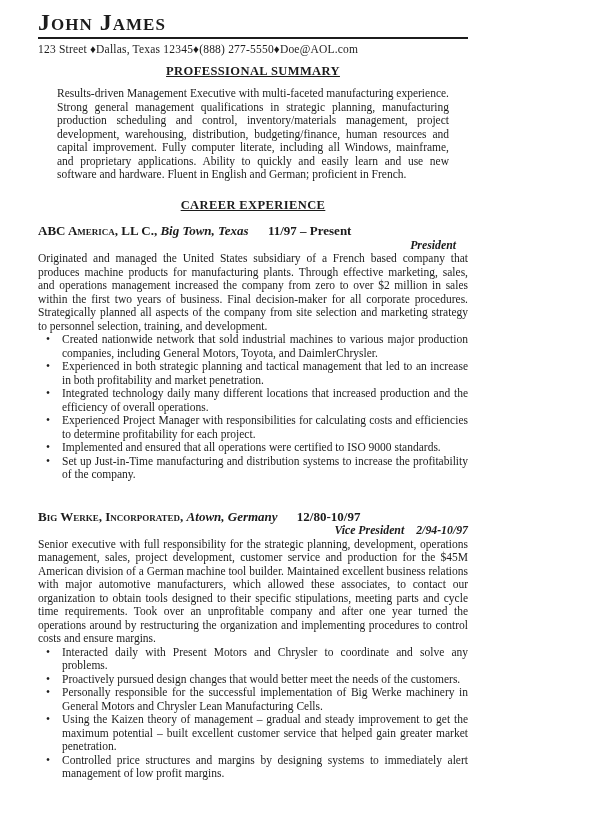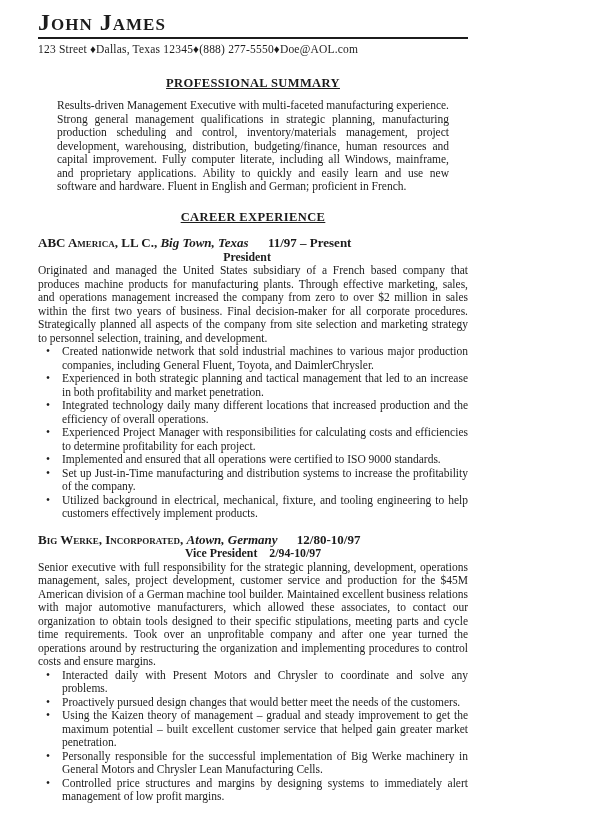--- a/index.html
+++ b/index.html
@@ -39,41 +39,42 @@
     letter-spacing: 0.2px;
   }
   .section-heading {
     margin: 0;
     text-align: center;
     font-size: 12.5px;
     font-weight: bold;
     text-decoration: underline;
     letter-spacing: 0.4px;
   }
-  .summary-heading-wrap { margin-top: 20px; }
+  .summary-heading-wrap { margin-top: 8px; }
   .summary-body {
     margin: 9px 19px 0 19px;
   }
   .experience-heading-wrap { margin-top: 17px; }
   .job { text-align: justify; }
   .job-head {
     margin-top: 12px;
     font-weight: bold;
     font-size: 13px;
     line-height: 14.5px;
     text-align: left;
   }
-  .job-2 .job-head { margin-top: 12px; }
+  .job-2 .job-head { margin-top: 28px; }
   .company-name { font-variant: small-caps; }
   .job-location { font-style: italic; }
   .job-dates { margin-left: 16px; }
   .job-title-line {
     font-weight: bold;
+    font-style: italic;
     font-size: 11.8px;
-    text-align: center;
+    text-align: right;
   }
   .title-dates { margin-left: 12px; margin-top: 17px; }
   .job-description { margin: 0; }
   .bullet-list {
     margin: 0;
     padding: 0;
     list-style: none;
   }
   .bullet-list li {
     position: relative;
@@ -107,42 +108,41 @@
     <div class="job-head">
       <span class="company-name">ABC America, LL C.,</span>
       <span class="job-location">Big Town, Texas</span>
       <span class="job-dates">11/97 – Present</span>
     </div>
     <div class="job-title-line">
       <span>President</span><span class="title-dates"></span>
     </div>
     <p class="job-description">Originated and managed the United States subsidiary of a French based company that produces machine products for manufacturing plants.  Through effective marketing, sales, and operations management increased the company from zero to over $2 million in sales within the first two years of business.  Final decision-maker for all corporate procedures.  Strategically planned all aspects of the company from site selection and marketing strategy to personnel selection, training, and development.</p>
     <ul class="bullet-list">
-      <li>Created nationwide network that sold industrial machines to various major production companies, including General Fluent, Toyota, and DaimlerChrysler.</li>
+      <li>Created nationwide network that sold industrial machines to various major production companies, including General Motors, Toyota, and DaimlerChrysler.</li>
       <li>Experienced in both strategic planning and tactical management that led to an increase in both profitability and market penetration.</li>
       <li>Integrated technology daily many different locations that increased production and the efficiency of overall operations.</li>
       <li>Experienced Project Manager with responsibilities for calculating costs and efficiencies to determine profitability for each project.</li>
       <li>Implemented and ensured that all operations were certified to ISO 9000 standards.</li>
       <li>Set up Just-in-Time manufacturing and distribution systems to increase the profitability of the company.</li>
-      <li>Utilized background in electrical, mechanical, fixture, and tooling engineering to help customers effectively implement products.</li>
     </ul>
   </div>
 
   <div class="job job-2">
     <div class="job-head">
       <span class="company-name">Big Werke, Incorporated,</span>
       <span class="job-location">Atown, Germany</span>
       <span class="job-dates">12/80-10/97</span>
     </div>
     <div class="job-title-line">
       <span>Vice President</span><span class="title-dates">2/94-10/97</span>
     </div>
     <p class="job-description">Senior executive with full responsibility for the strategic planning, development, operations management, sales, project development, customer service and production for the $45M American division of a German machine tool builder.  Maintained excellent business relations with major automotive manufacturers, which allowed these associates, to contact our organization to obtain tools designed to their specific stipulations, meeting parts and cycle time requirements.  Took over an unprofitable company and after one year turned the operations around by restructuring the organization and implementing procedures to control costs and ensure margins.</p>
     <ul class="bullet-list">
       <li>Interacted daily with Present Motors and Chrysler to coordinate and solve any problems.</li>
       <li>Proactively pursued design changes that would better meet the needs of the customers.</li>
+      <li>Personally responsible for the successful implementation of Big Werke machinery in General Motors and Chrysler Lean Manufacturing Cells.</li>
       <li>Using the Kaizen theory of management – gradual and steady improvement to get the maximum potential – built excellent customer service that helped gain greater market penetration.</li>
-      <li>Personally responsible for the successful implementation of Big Werke machinery in General Motors and Chrysler Lean Manufacturing Cells.</li>
       <li>Controlled price structures and margins by designing systems to immediately alert management of low profit margins.</li>
     </ul>
   </div>
 
 </div>
 
 </body></html>

